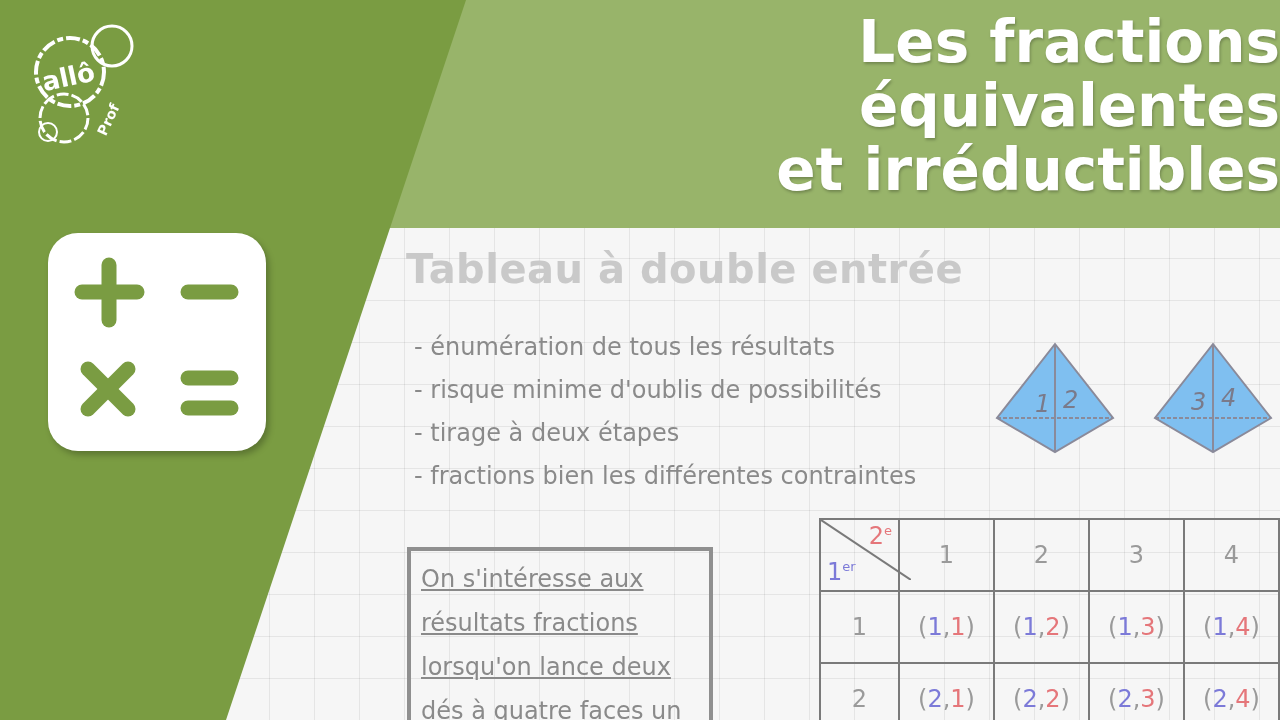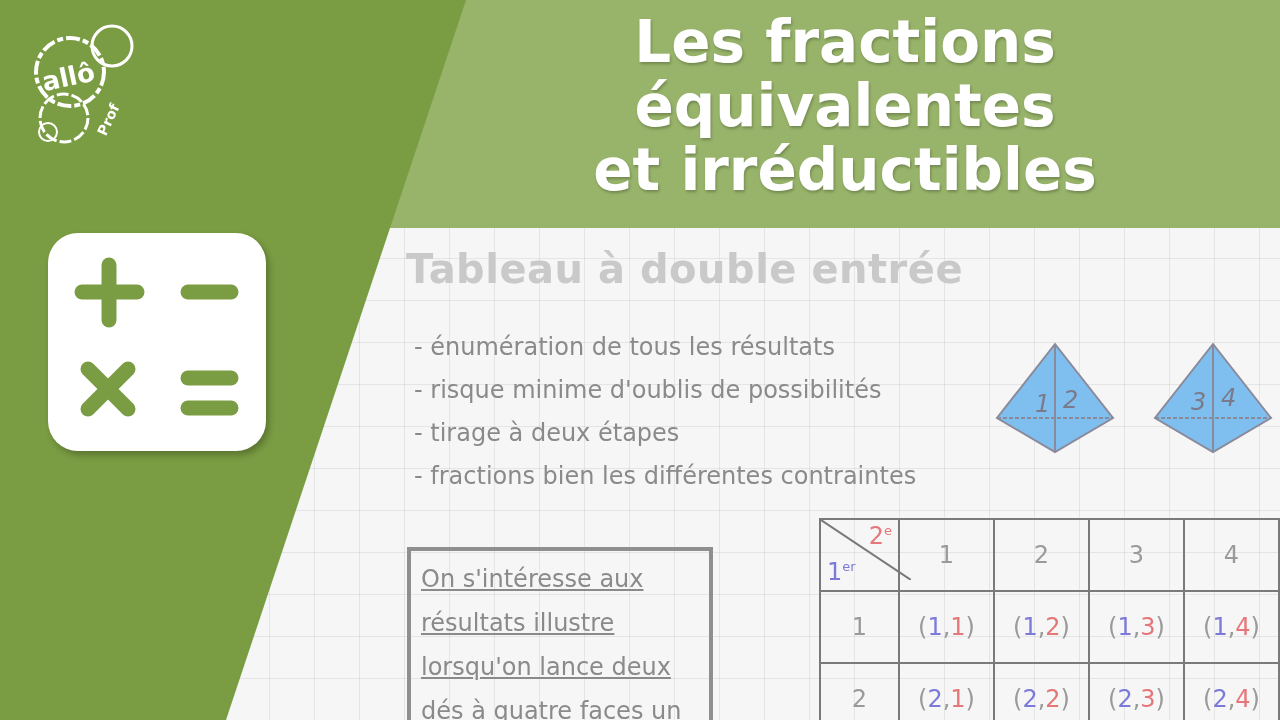--- a/index.html
+++ b/index.html
@@ -20,21 +20,21 @@
   .table{position:absolute;left:819px;top:518px;border-collapse:collapse;}
   .table td{border:2px solid #7a7a7a;width:96px;height:58px;text-align:center;font-size:24px;color:#9a9a9a;padding:6px;}
   .table td.corner{width:86px;position:relative;}
   .blue{color:#7c7ad8;} .red{color:#e5767a;}
   .corner svg{position:absolute;left:0;top:0;}
   .corner .c1{position:absolute;left:6px;bottom:4px;font-size:24px;color:#7c7ad8;}
   .corner .c1 sup{font-size:13px;}
   .corner .c2{position:absolute;right:6px;top:2px;font-size:24px;color:#e5767a;}
   .corner .c2 sup{font-size:13px;}
   .title-band{position:absolute;left:390px;top:0;width:890px;height:228px;background:#98b46a;}
-  .title{position:absolute;left:410px;top:10px;width:870px;text-align:center;color:#fff;font-weight:bold;font-size:58px;line-height:64px;font-family:"DejaVu Sans",sans-serif;text-shadow:1px 2px 3px rgba(0,0,0,0.25);}
+  .title{position:absolute;left:410px;top:10px;width:870px;text-align:right;color:#fff;font-weight:bold;font-size:58px;line-height:64px;font-family:"DejaVu Sans",sans-serif;text-shadow:1px 2px 3px rgba(0,0,0,0.25);}
   .title span{display:block;}
   .left-panel{position:absolute;left:0;top:0;width:1280px;height:720px;pointer-events:none;}
   .logo{position:absolute;left:28px;top:22px;width:110px;height:126px;}
   .icon-card{position:absolute;left:48px;top:233px;width:218px;height:218px;background:#fff;border-radius:30px;box-shadow:3px 4px 6px rgba(0,0,0,0.25);}
   .icon-card svg{position:absolute;left:0;top:0;}
 </style>
 </head>
 <body>
 
 <div class="slide">
@@ -42,21 +42,21 @@
 
   <ul class="bullets">
     <li>- énumération de tous les résultats</li>
     <li>- risque minime d'oublis de possibilités</li>
     <li>- tirage à deux étapes</li>
     <li>- fractions bien les différentes contraintes</li>
   </ul>
 
   <div class="textbox">
     <p>On s'intéresse aux</p>
-    <p>résultats illustre</p>
+    <p>résultats fractions</p>
     <p>lorsqu'on lance deux</p>
     <p>dés à quatre faces un</p>
   </div>
 
   <div class="dice" style="left:995px;top:342px;">
     <svg width="120" height="112" viewBox="0 0 120 112">
       <polygon points="60,2 118,76 60,110 2,76" fill="#7fbff0" stroke="#8a8a9a" stroke-width="2"></polygon>
       <line x1="60" y1="2" x2="60" y2="110" stroke="#8a8a9a" stroke-width="2"></line>
       <line x1="2" y1="76" x2="118" y2="76" stroke="#8a8a9a" stroke-width="2" stroke-dasharray="4,2"></line>
       <text x="40" y="70" font-size="24" fill="#7a7a8a" font-style="italic" font-family="DejaVu Sans, sans-serif">1</text>

